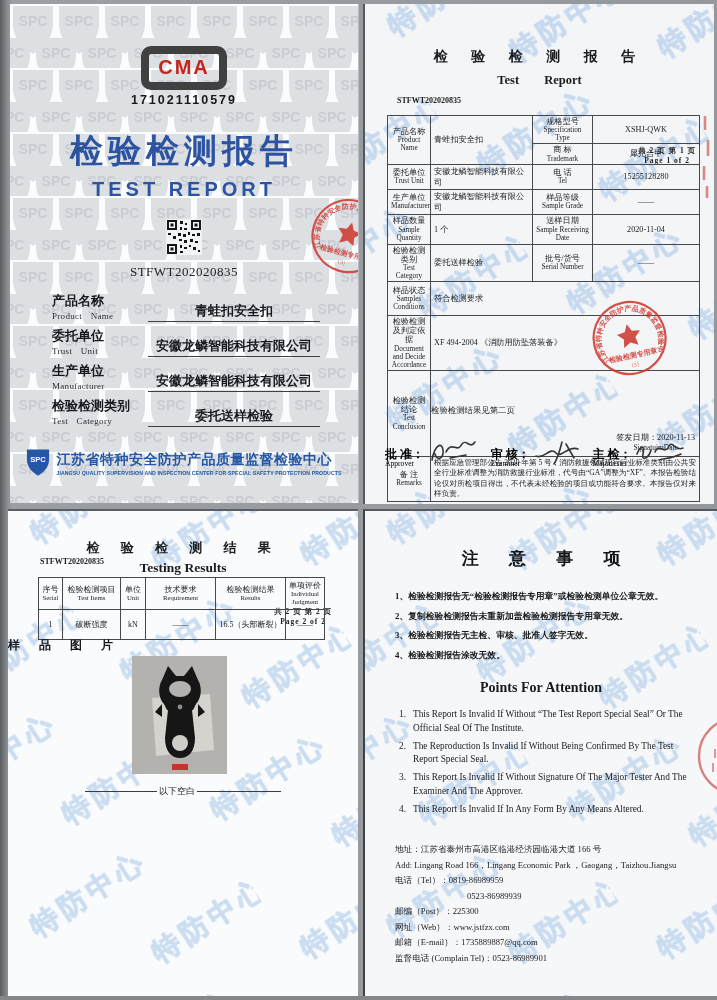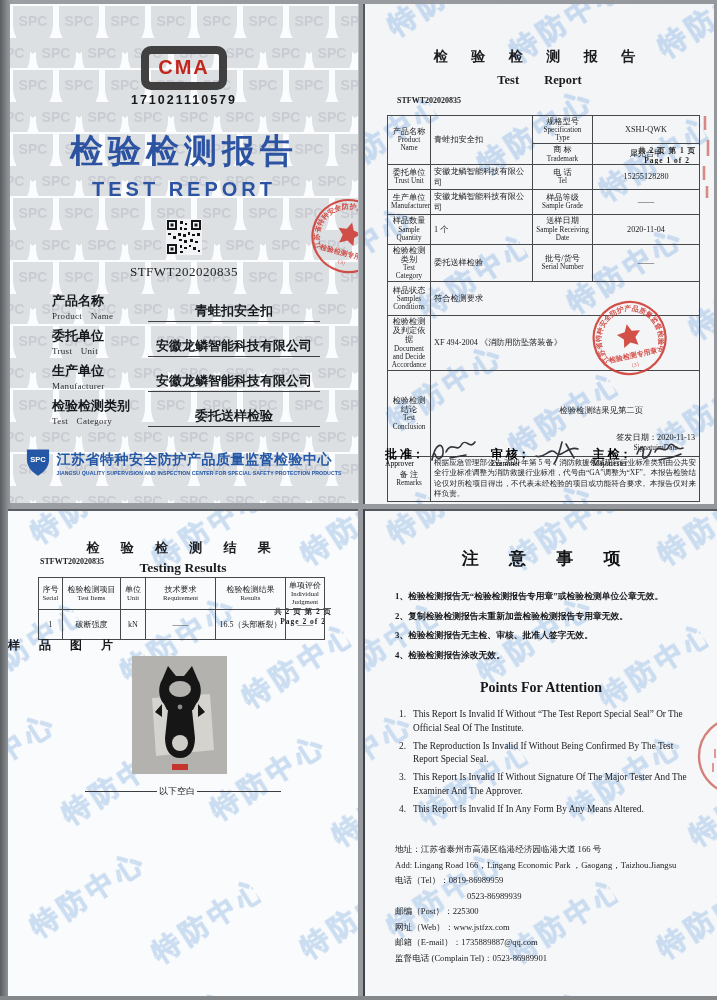--- a/index.html
+++ b/index.html
@@ -38,21 +38,21 @@
   .pinfo{position:absolute;text-align:center;font-size:7.5px;font-weight:bold;color:#222;line-height:9.5px;letter-spacing:1px;margin-top:44px;}
   #p2 .pinfo{right:18px;top:98px;}
   table.rt{position:absolute;left:22px;top:111px;width:312px;border-collapse:collapse;table-layout:fixed;}
   table.rt td{border:1px solid #46484b;padding:1px 3px;font-size:8.2px;color:#1b1d20;vertical-align:middle;overflow:hidden;}
   td.lab{text-align:center;line-height:1.12;}
   td.lab .zh{font-size:8.2px;}
   td.lab .en{font-size:7.2px;}
   td.val-c{text-align:center;}
   td.val-l{padding-left:6px;}
   .concl-cell{position:relative;}
-  .concl-txt{position:absolute;left:0;right:56px;top:34px;text-align:right;font-size:8.4px;}
+  .concl-txt{position:absolute;left:0;right:40px;top:34px;text-align:left;font-size:8.4px;}
   .signdate{position:absolute;right:4px;bottom:3px;text-align:center;font-size:8.2px;line-height:10px;}
   .signdate .sde{font-size:7.4px;}
   .remarks{font-size:7.6px;line-height:10.5px;text-align:justify;}
   .signers{position:absolute;left:20px;top:438px;right:8px;display:flex;z-index:1;}
   .signer{display:flex;align-items:flex-start;}
   .slab{line-height:10px;padding-top:6px;}
   .slab .zh{font-size:12px;font-weight:bold;}
   .slab .en{font-size:7.6px;}
   .sig{margin:-4px 0 0 2px;}
   .seal-tr{position:absolute;left:225px;top:294px;transform:rotate(-12deg);z-index:2;}

